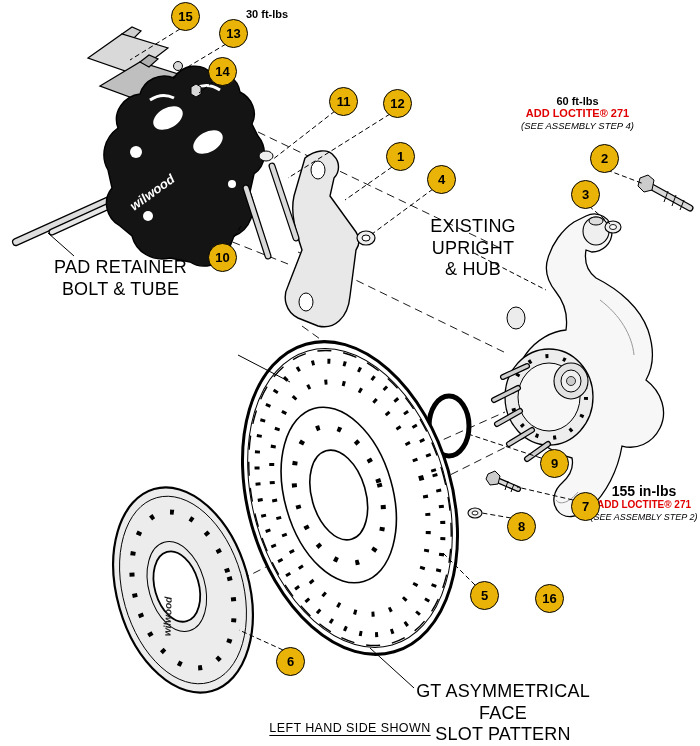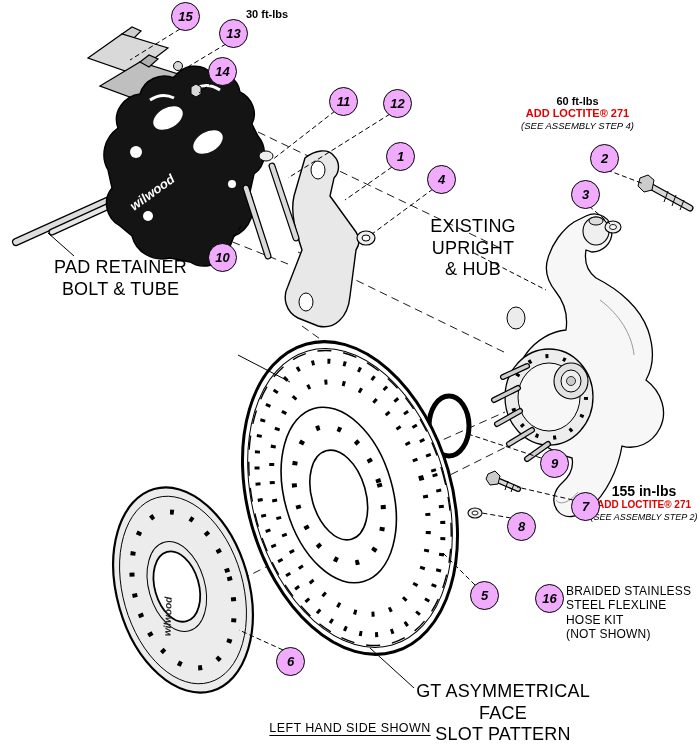--- a/index.html
+++ b/index.html
@@ -2,22 +2,22 @@
 <html><head>
 <meta charset="utf-8">
 <style>
   html,body{margin:0;padding:0;background:#fff;}
   .stage{position:relative;width:700px;height:746px;background:#fff;overflow:hidden;
          font-family:"Liberation Sans", sans-serif;color:#000;}
   .stage svg{position:absolute;left:0;top:0;}
   .abs{position:absolute;}
   .pre{white-space:pre-line;}
   .callout{position:absolute;width:27px;height:27px;border:1.6px solid #000;border-radius:50%;
-           background:#f0abfc;display:flex;align-items:center;justify-content:center;
-           font-size:13px;font-weight:600;line-height:1;z-index:5;font-style:italic;}
+           background:#eab308;display:flex;align-items:center;justify-content:center;
+           font-size:13px;font-weight:600;line-height:1;z-index:5;}
   .lbl{font-size:18px;line-height:1.2;letter-spacing:.2px;}
   .center{text-align:center;}
   .spec-value{font-size:11px;font-weight:700;line-height:1.1;}
   .spec-note{font-size:9.5px;font-style:italic;line-height:1.15;}
   .loctite{color:#e00000;font-weight:700;font-size:11px;line-height:1.25;}
   .s155 .spec-value{font-size:14px;}
   .s155 .loctite{font-size:10px;}
   .s155 .spec-note{font-size:9px;}
   .footer{position:absolute;left:0;top:721px;width:700px;text-align:center;
           font-size:12.5px;letter-spacing:.4px;}
@@ -229,24 +229,20 @@
   </div>
 
   <div class="abs lbl pre center" style="left:417px;top:216px;width:112px">EXISTING
 UPRIGHT
 &amp; HUB</div>
 
   <div class="abs lbl pre center" style="left:48px;top:257px;width:145px">PAD RETAINER
 BOLT &amp; TUBE</div>
 
 
-  <div class="abs lbl pre" style="left:566px;top:584px;width:130px;font-size:12px">BRAIDED STAINLESS
-STEEL FLEXLINE
-HOSE KIT
-(NOT SHOWN)</div>
 
   <div class="abs lbl pre center" style="left:413px;top:681px;width:180px">GT ASYMMETRICAL FACE
 SLOT PATTERN ROTOR</div>
 
   <div class="footer">
     <span>LEFT HAND SIDE SHOWN</span>
   </div>
 </div>
 
 </body></html>

